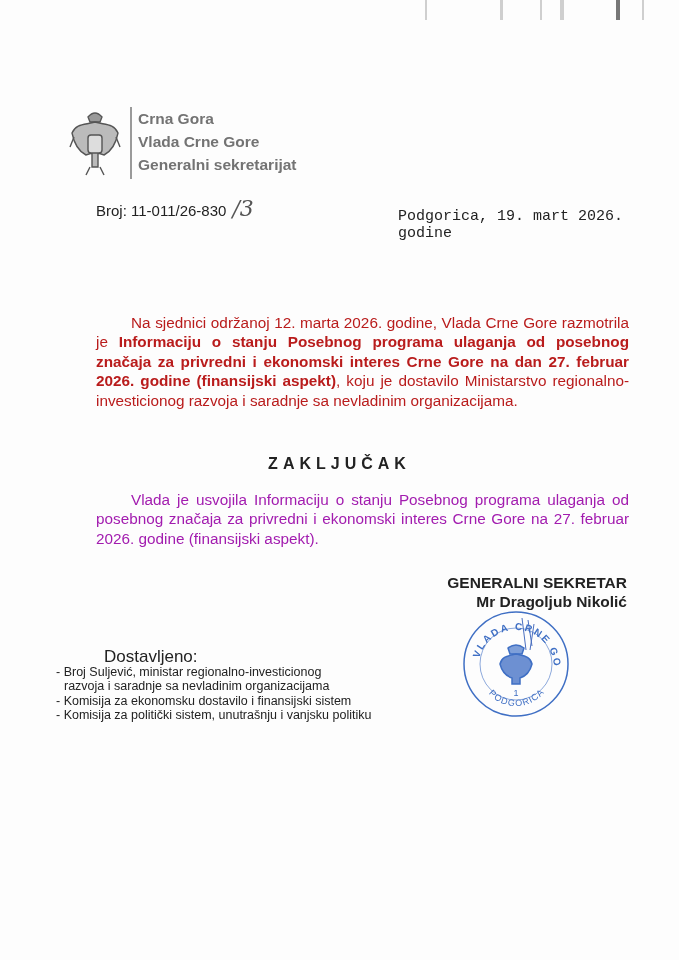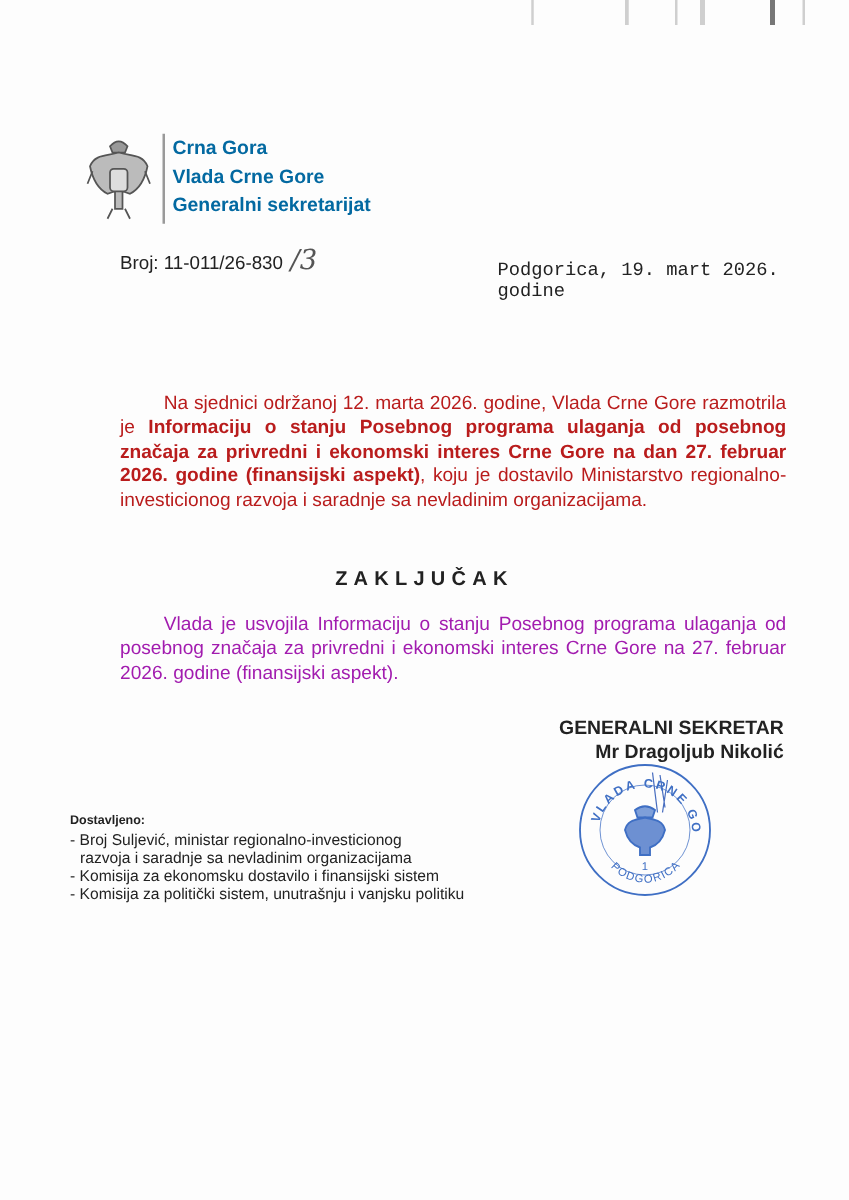--- a/index.html
+++ b/index.html
@@ -3,33 +3,33 @@
 <meta charset="utf-8">
 <style>
   html, body { margin:0; padding:0; }
   body { width:679px; height:960px; background:#fdfdfd; position:relative; overflow:hidden;
          font-family:"Liberation Sans", sans-serif; color:#1c1c1c; }
   .scanlines { position:absolute; top:0; left:380px; width:299px; height:20px; }
   .scanlines i { position:absolute; top:0; height:20px; background:#cfcfcf; }
   .header { position:absolute; left:68px; top:107px; display:flex; }
   .crest { width:54px; height:72px; margin-right:8px; }
   .vline { width:2px; height:72px; background:#9a9a9a; margin-right:6px; }
-  .org { display:flex; flex-direction:column; font-weight:bold; font-size:15.5px; line-height:23px; color:#0369a1; }
+  .org { display:flex; flex-direction:column; font-weight:bold; font-size:15.5px; line-height:23px; color:#737373; }
   .ref-row { position:absolute; left:96px; top:196px; font-size:15px; color:#222; }
   .ref-hand { font-family:"DejaVu Serif", serif; font-size:22px; color:#555; font-style:italic; margin-left:6px; }
   .date { position:absolute; left:398px; top:208px; font-size:15px; color:#222;font-family:Liberation Mono, monospace; }
   .body { position:absolute; left:96px; top:313px; width:533px; font-size:15.3px; line-height:19.4px; text-align:justify; color:#b91c1c; }
   .body p { margin:0; }
   .indent { text-indent:35px; }
   .title { position:absolute; left:0; width:679px; top:455px; text-align:center; font-weight:bold; font-size:16px; letter-spacing:5px; color:#222; }
   .concl { position:absolute; left:96px; top:490px; width:533px; font-size:15.3px; line-height:19.4px; text-align:justify; color:#a21caf; }
   .sig { position:absolute; right:52px; top:573px; text-align:right; font-weight:bold; font-size:15.5px; line-height:19px; color:#222; }
   .stamp { position:absolute; left:462px; top:610px; width:108px; height:108px; }
   .dist { position:absolute; left:56px; top:650px; font-size:12.5px; line-height:14.5px; color:#222; }
-  .dist .hd { font-weight:bold; font-size:10px; }
+  .dist .hd { font-weight:normal; font-size:17px;margin-left:48px; }
   .dist .item { display:block; }
   .dist .cont { padding-left:8px; display:block; }
 </style>
 </head>
 <body>
 
 <div class="scanlines">
   <i style="left:45px;width:2px"></i>
     <i style="left:120px;width:3px"></i>
     <i style="left:160px;width:2px"></i>

